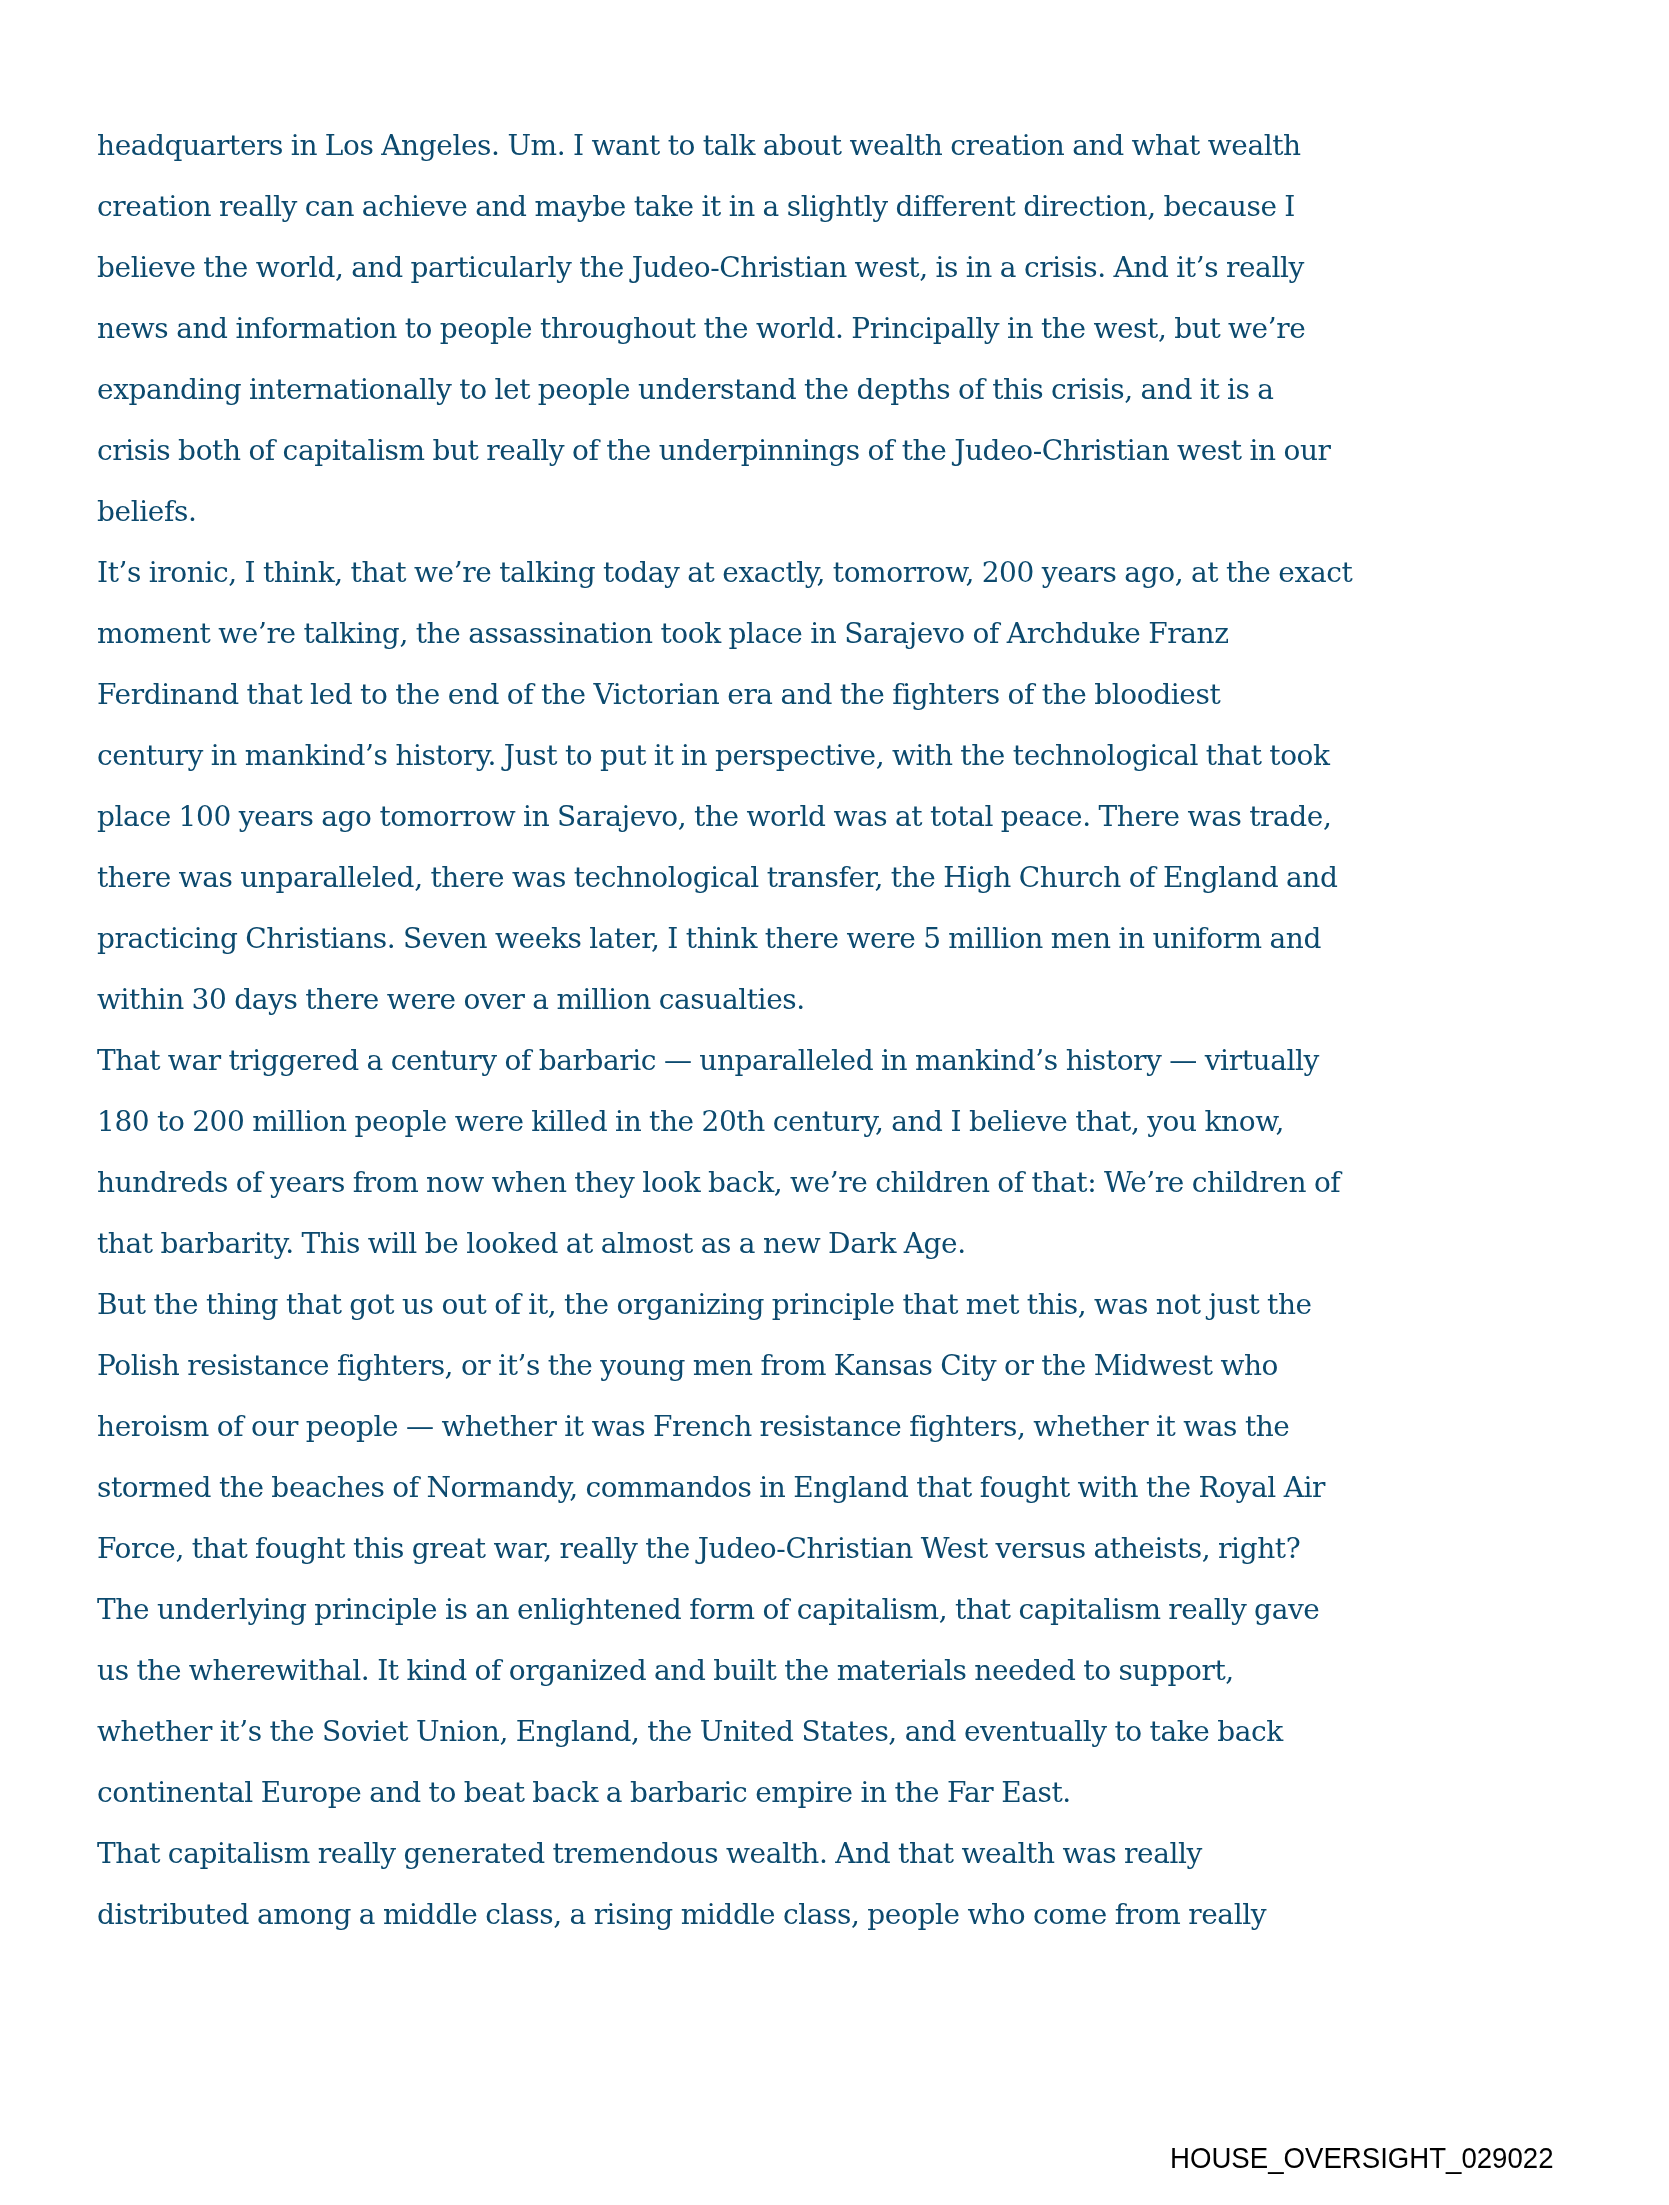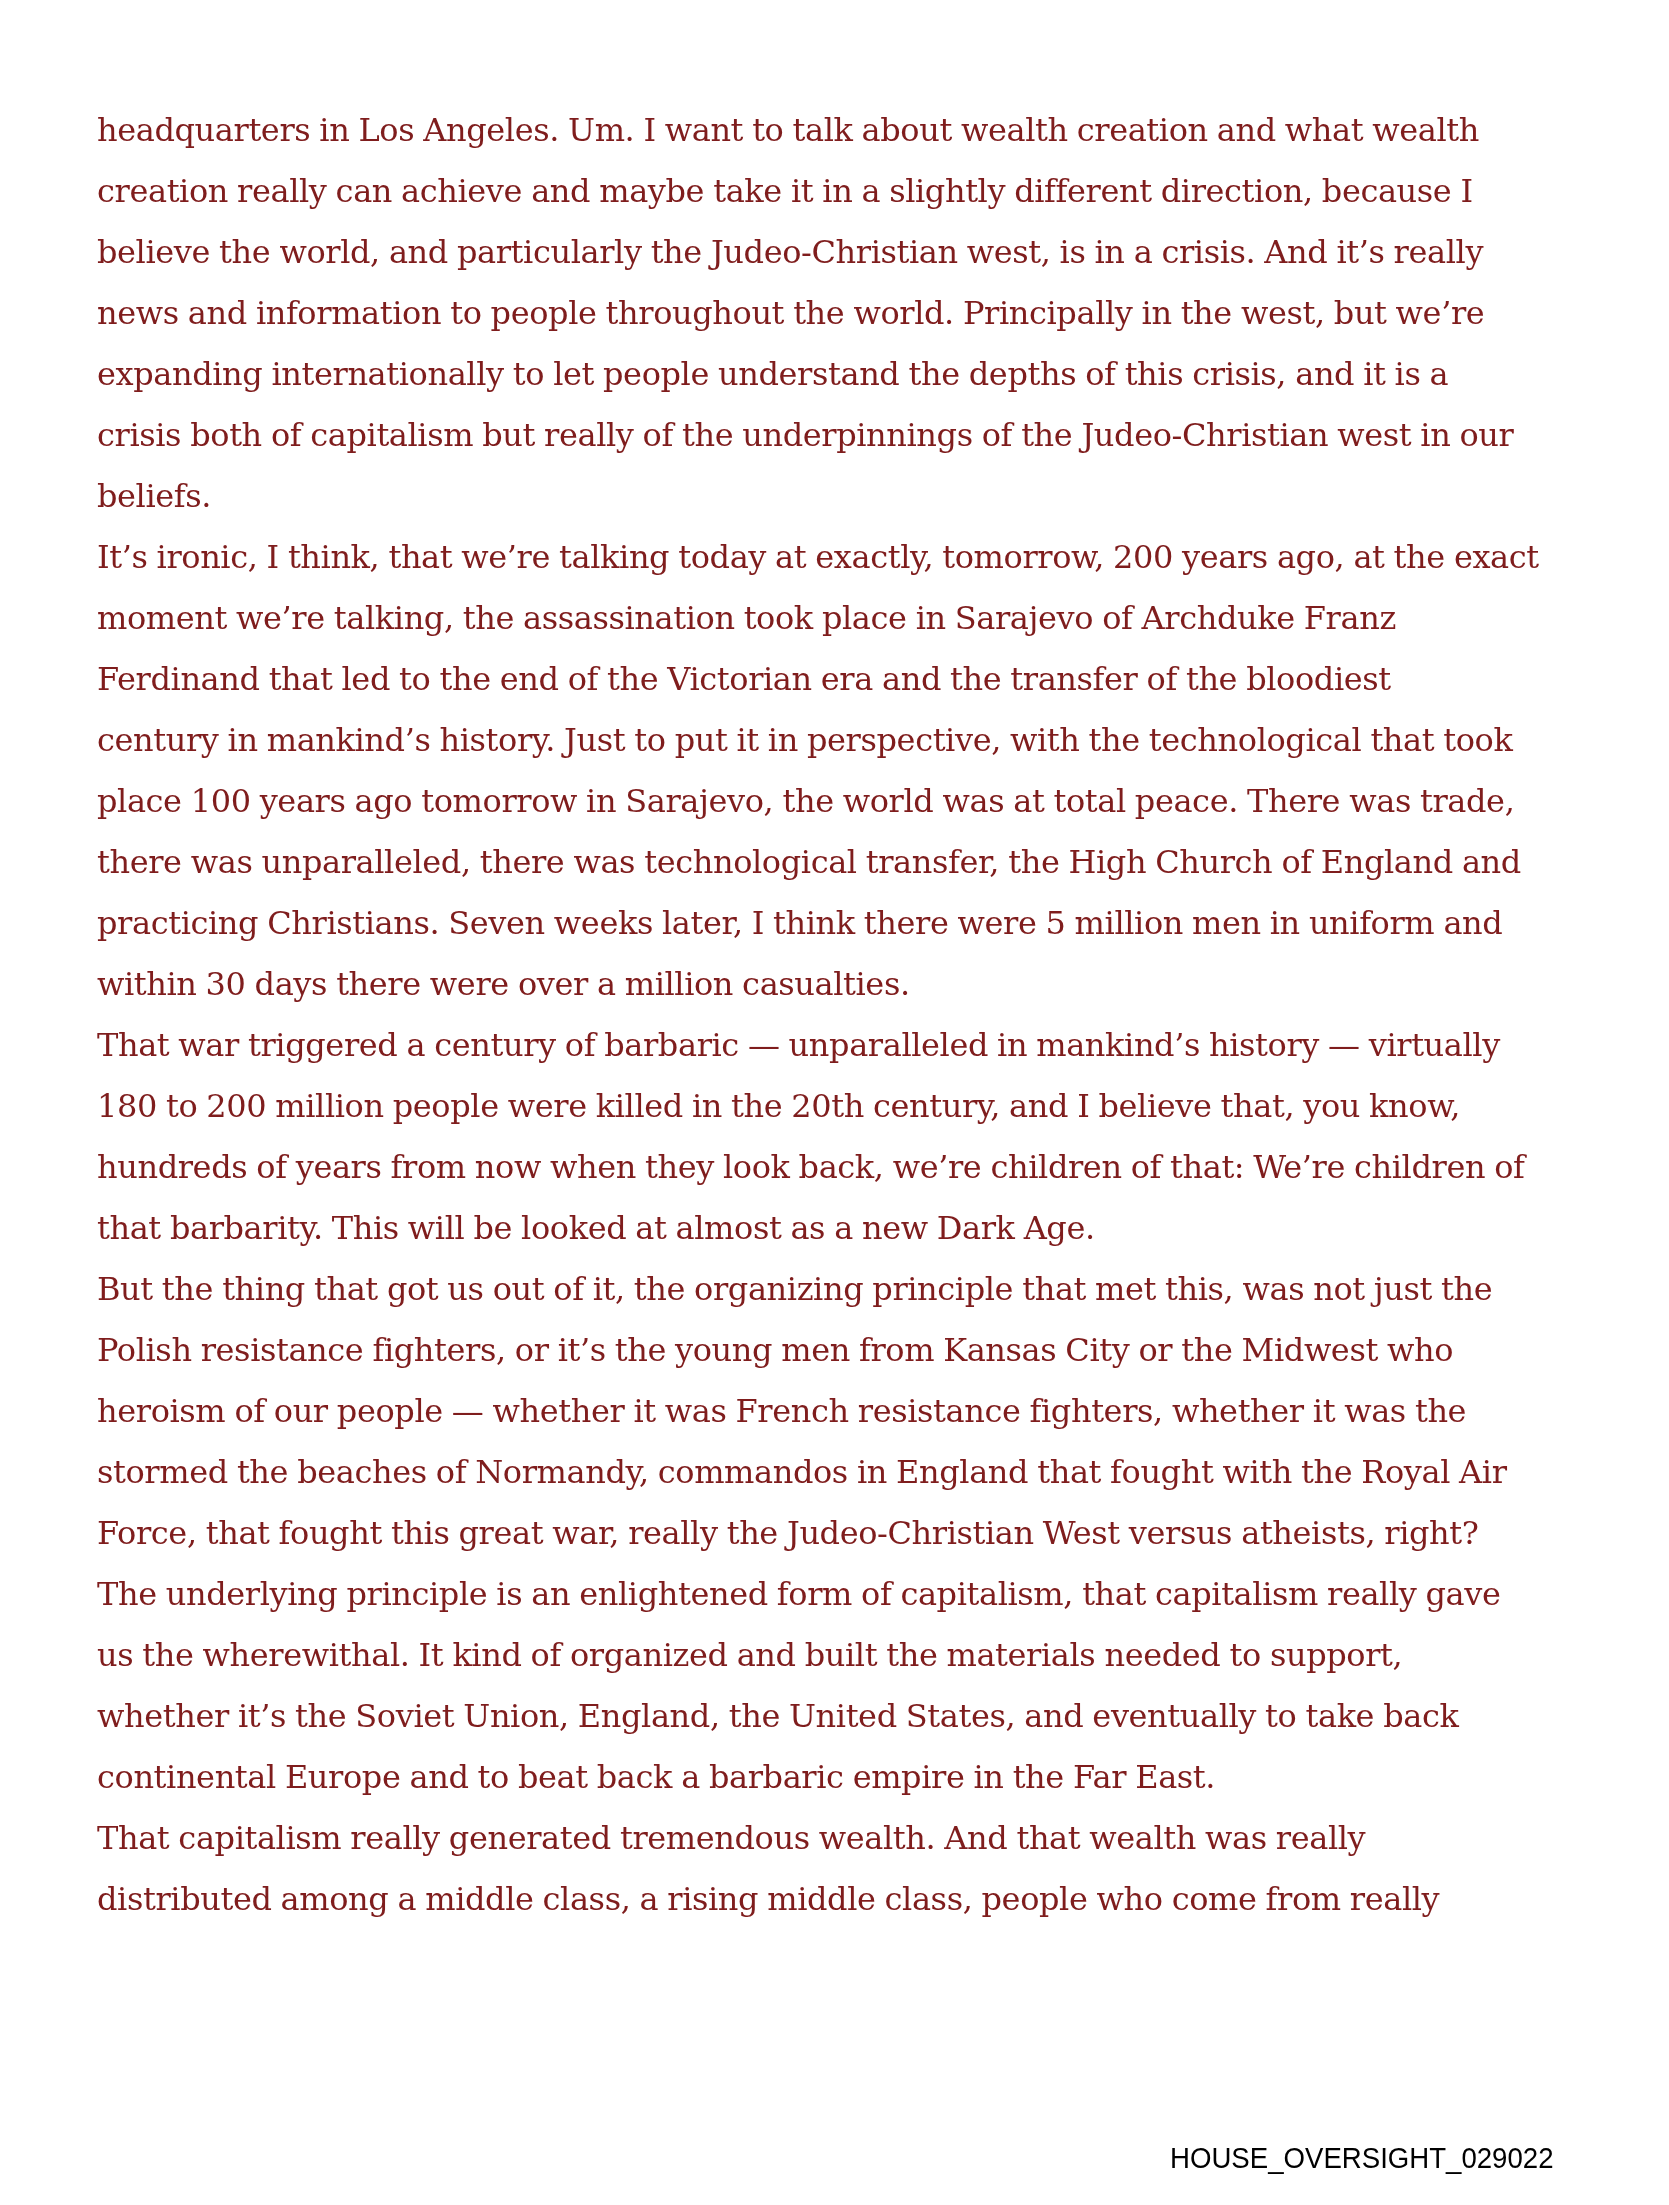--- a/index.html
+++ b/index.html
@@ -17,28 +17,28 @@
     .page {
       position: absolute;
       left: 0; top: 0;
       width: 1669px;
       height: 2205px;
       background: #ffffff;
     }
     .body-text {
       position: absolute;
       left: 97px;
-      top: 100px;
+      top: 115px;
       width: 1506px;
       font-family: "DejaVu Serif", "Liberation Serif", serif;
-      font-size: 32px;
+      font-size: 28px;
       line-height: 61px;
       letter-spacing: -0.4px;
       word-spacing: -0.7px;
-      color: #7f1d1d;
+      color: #0c4a6e;
     }
     .line {
       display: block;
       white-space: nowrap;
       height: 61px;
     }
     .footer-id {
       position: absolute;
       left: 1170px;
       top: 2139px;
@@ -58,21 +58,21 @@
   <div class="body-text">
     <span class="line">headquarters in Los Angeles. Um. I want to talk about wealth creation and what wealth</span>
     <span class="line">creation really can achieve and maybe take it in a slightly different direction, because I</span>
     <span class="line">believe the world, and particularly the Judeo-Christian west, is in a crisis. And it’s really</span>
     <span class="line">news and information to people throughout the world. Principally in the west, but we’re</span>
     <span class="line">expanding internationally to let people understand the depths of this crisis, and it is a</span>
     <span class="line">crisis both of capitalism but really of the underpinnings of the Judeo-Christian west in our</span>
     <span class="line">beliefs.</span>
     <span class="line">It’s ironic, I think, that we’re talking today at exactly, tomorrow, 200 years ago, at the exact</span>
     <span class="line">moment we’re talking, the assassination took place in Sarajevo of Archduke Franz</span>
-    <span class="line">Ferdinand that led to the end of the Victorian era and the transfer of the bloodiest</span>
+    <span class="line">Ferdinand that led to the end of the Victorian era and the fighters of the bloodiest</span>
     <span class="line">century in mankind’s history. Just to put it in perspective, with the technological that took</span>
     <span class="line">place 100 years ago tomorrow in Sarajevo, the world was at total peace. There was trade,</span>
     <span class="line">there was unparalleled, there was technological transfer, the High Church of England and</span>
     <span class="line">practicing Christians. Seven weeks later, I think there were 5 million men in uniform and</span>
     <span class="line">within 30 days there were over a million casualties.</span>
     <span class="line">That war triggered a century of barbaric — unparalleled in mankind’s history — virtually</span>
     <span class="line">180 to 200 million people were killed in the 20th century, and I believe that, you know,</span>
     <span class="line">hundreds of years from now when they look back, we’re children of that: We’re children of</span>
     <span class="line">that barbarity. This will be looked at almost as a new Dark Age.</span>
     <span class="line">But the thing that got us out of it, the organizing principle that met this, was not just the</span>

